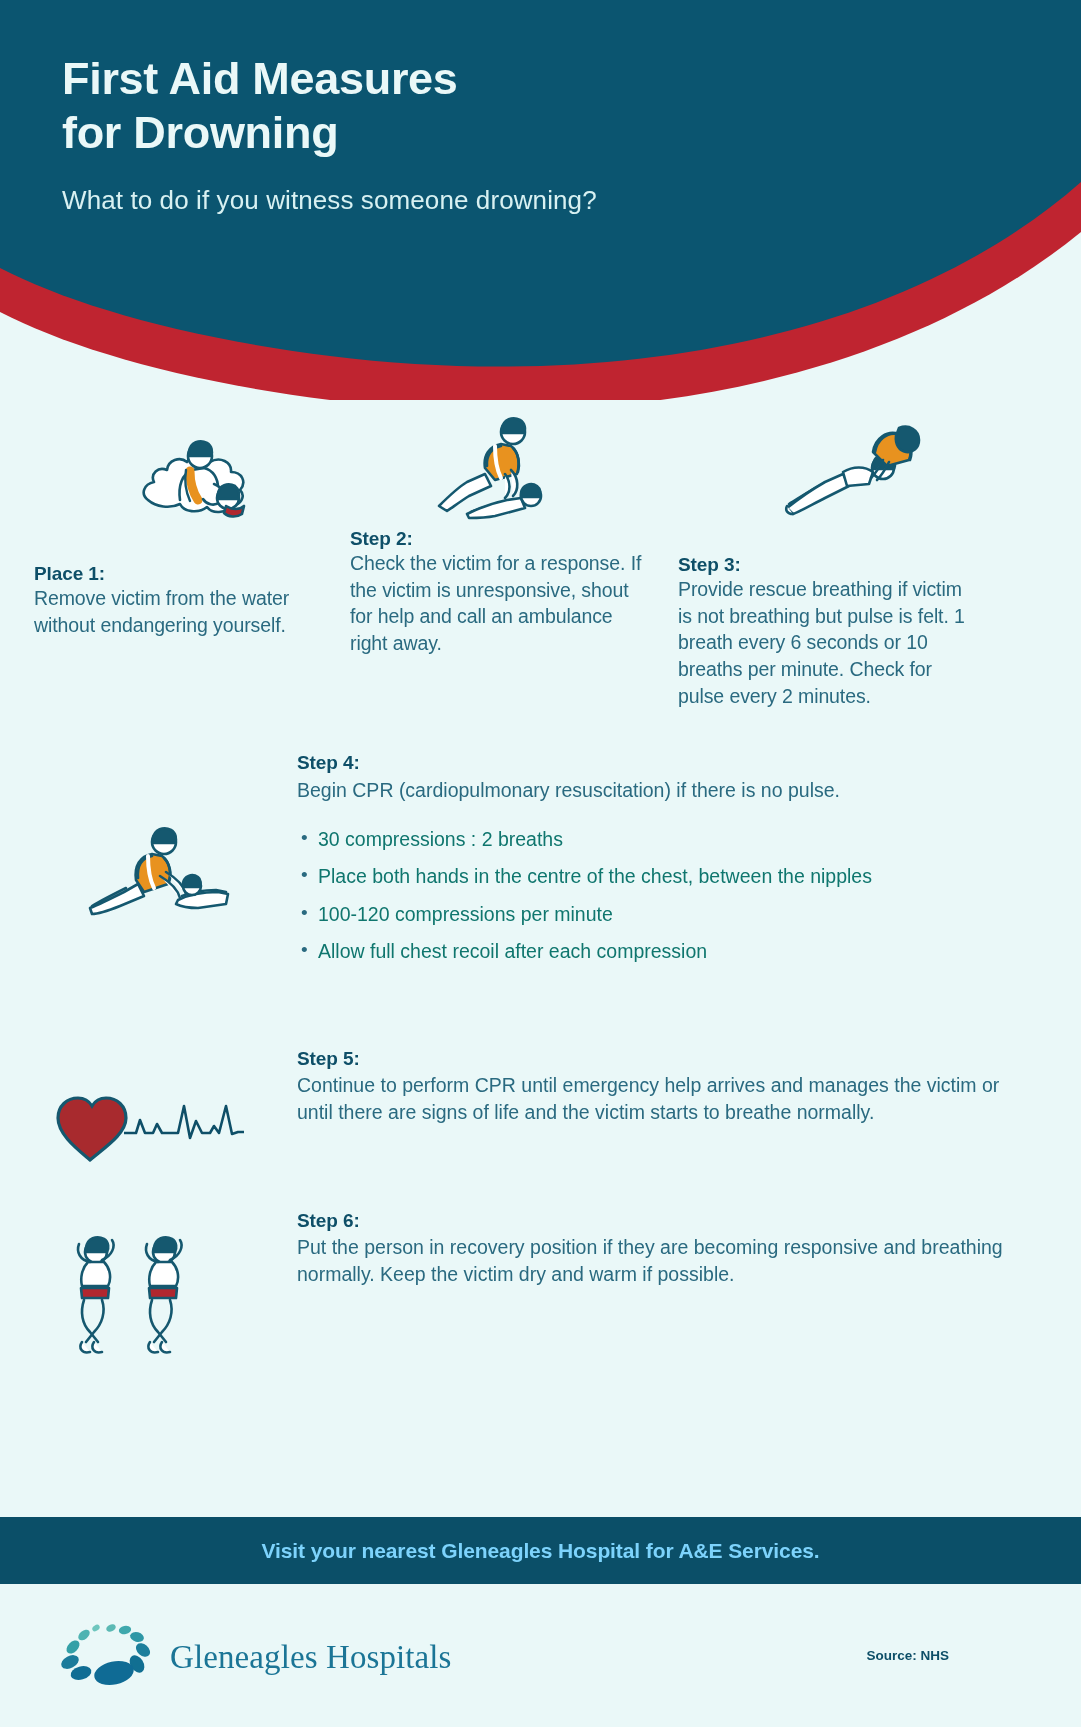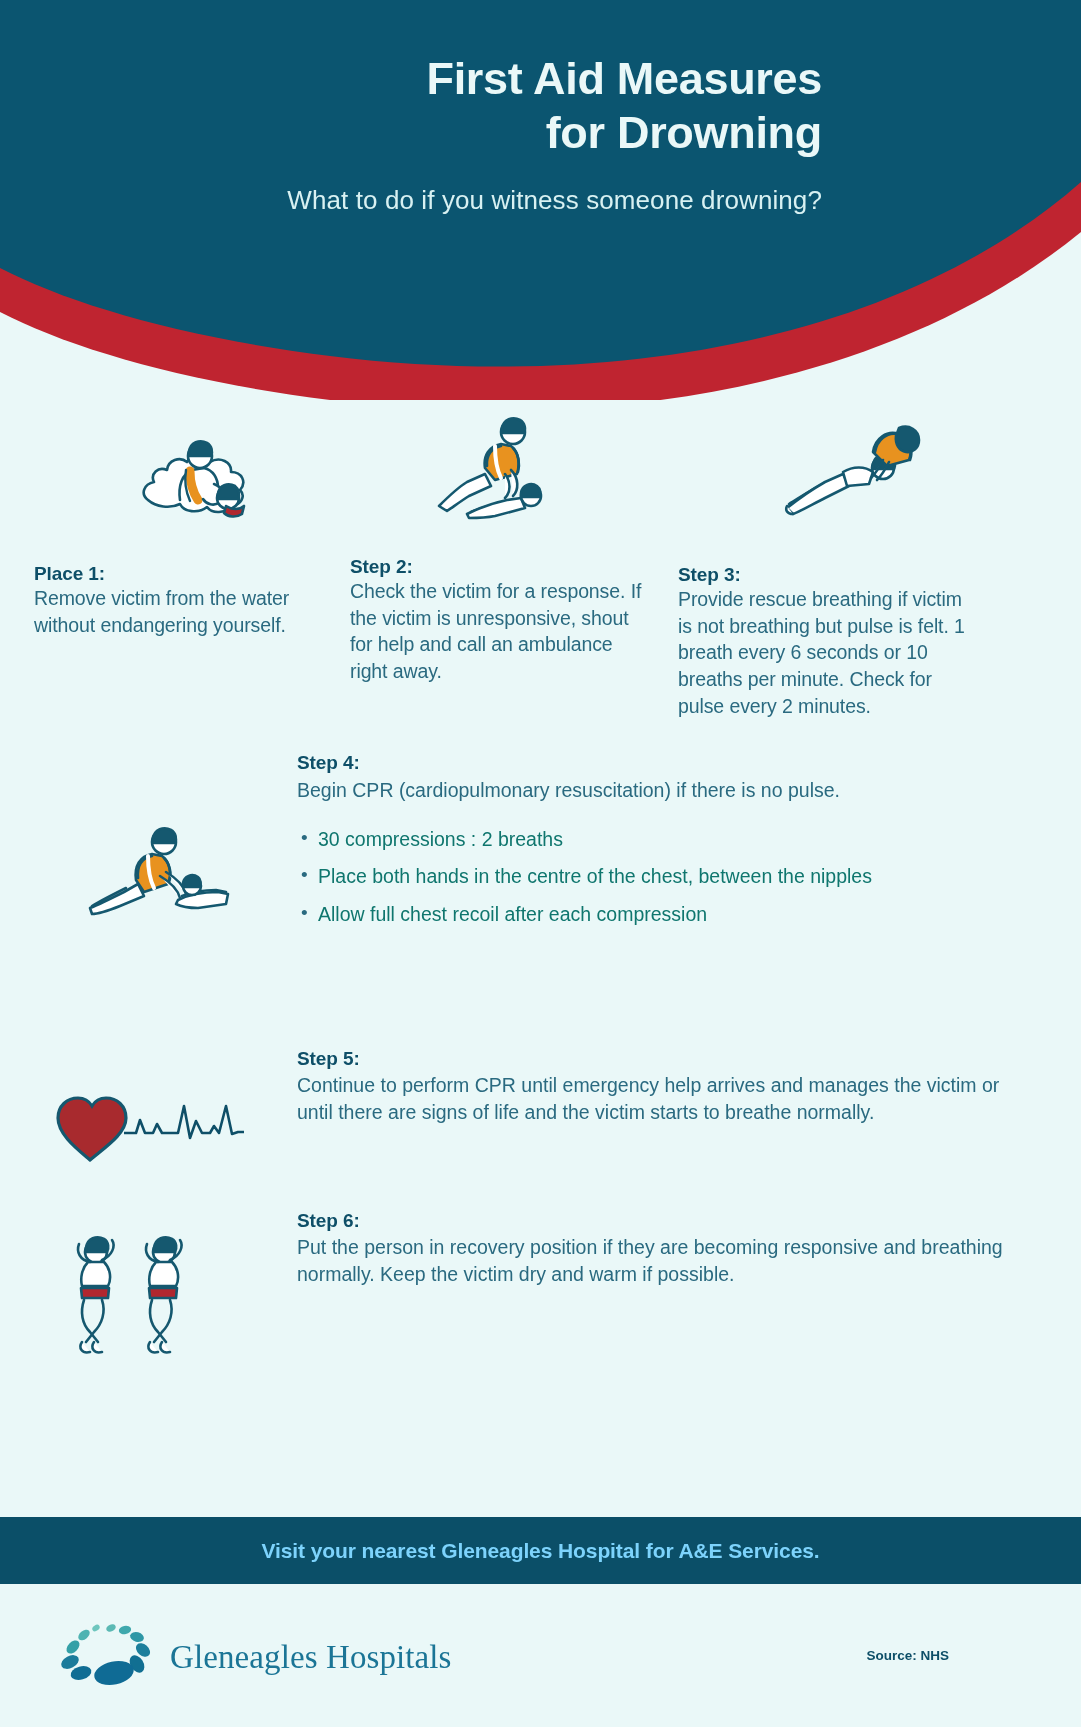--- a/index.html
+++ b/index.html
@@ -12,21 +12,21 @@
     position:relative;
   }
 
   
   #header-band {
     position:absolute; top:0; left:0; width:1081px; height:400px;
     overflow:hidden;
   }
   #header-svg { position:absolute; top:0; left:0; }
   #header-text {
-    position:absolute; top:52px; left:62px; width:760px; z-index:4;text-align:right;
+    position:absolute; top:52px; left:62px; width:760px; z-index:4;
   }
   #page-title {
     font-size:45px; font-weight:bold; line-height:1.19;
     color:#eaf8f8; letter-spacing:-0.3px; white-space:pre-line;
   }
   #page-subtitle {
     margin-top:26px; font-size:26px; font-weight:400;
     color:#d8f1f2; letter-spacing:0.1px;
   }
 
@@ -44,22 +44,22 @@
   .top-art.a3 { justify-content:center; padding-left:60px; }
   .step-label {
     font-size:19px; font-weight:bold; color:#0e4f68;
     letter-spacing:-0.1px;
   }
   .step-body {
     font-size:19.5px; font-weight:400; line-height:1.37;
     color:#2a6a80; letter-spacing:-0.1px;
   }
   .c1 .step-label { margin-top:35px; }
-  .c2 .step-label { margin-top:28px; }
-  .c3 .step-label { margin-top:36px; }
+  .c2 .step-label { }
+  .c3 .step-label { margin-top:26px; }
 
   
   #step4 { position:absolute; top:752px; left:0; width:1081px; }
   #step4-art { position:absolute; left:82px; top:60px; }
   #step4-text { position:absolute; left:297px; top:0; width:700px; }
   #step4-intro {
     font-size:19.5px; line-height:1.37; color:#2a6a80; margin-top:3px;
   }
   #step4-bullets { list-style:none; margin-top:22px; }
   #step4-bullets li {
@@ -246,20 +246,21 @@
         <path d="M101,71 C102,64 110,61 116,65 C119,67 119,72 118,75 L101,75 Z" fill="#15586f" stroke="#15586f"></path>
       </g>
     </svg>
   </div>
   <div id="step4-text">
     <div class="step-label">Step 4:</div>
     <div id="step4-intro">Begin CPR (cardiopulmonary resuscitation) if there is no pulse.</div>
     <ul id="step4-bullets">
       <li>30 compressions : 2 breaths</li>
       <li>Place both hands in the centre of the chest, between the nipples</li>
+      <li>100-120 compressions per minute</li>
       <li>Allow full chest recoil after each compression</li>
     </ul>
   </div>
 </div>
 
 <div id="step5">
   <div id="step5-art">
     <svg width="200" height="90" viewBox="0 0 200 90">
       <path d="M44,84 C30,72 12,58 12,42 C12,30 21,22 32,22 C38,22 43,25 46,30
                C49,25 54,22 60,22 C71,22 80,30 80,42 C80,58 58,72 44,84 Z" fill="#a82a2e" stroke="#15586f" stroke-width="3.2"></path>

